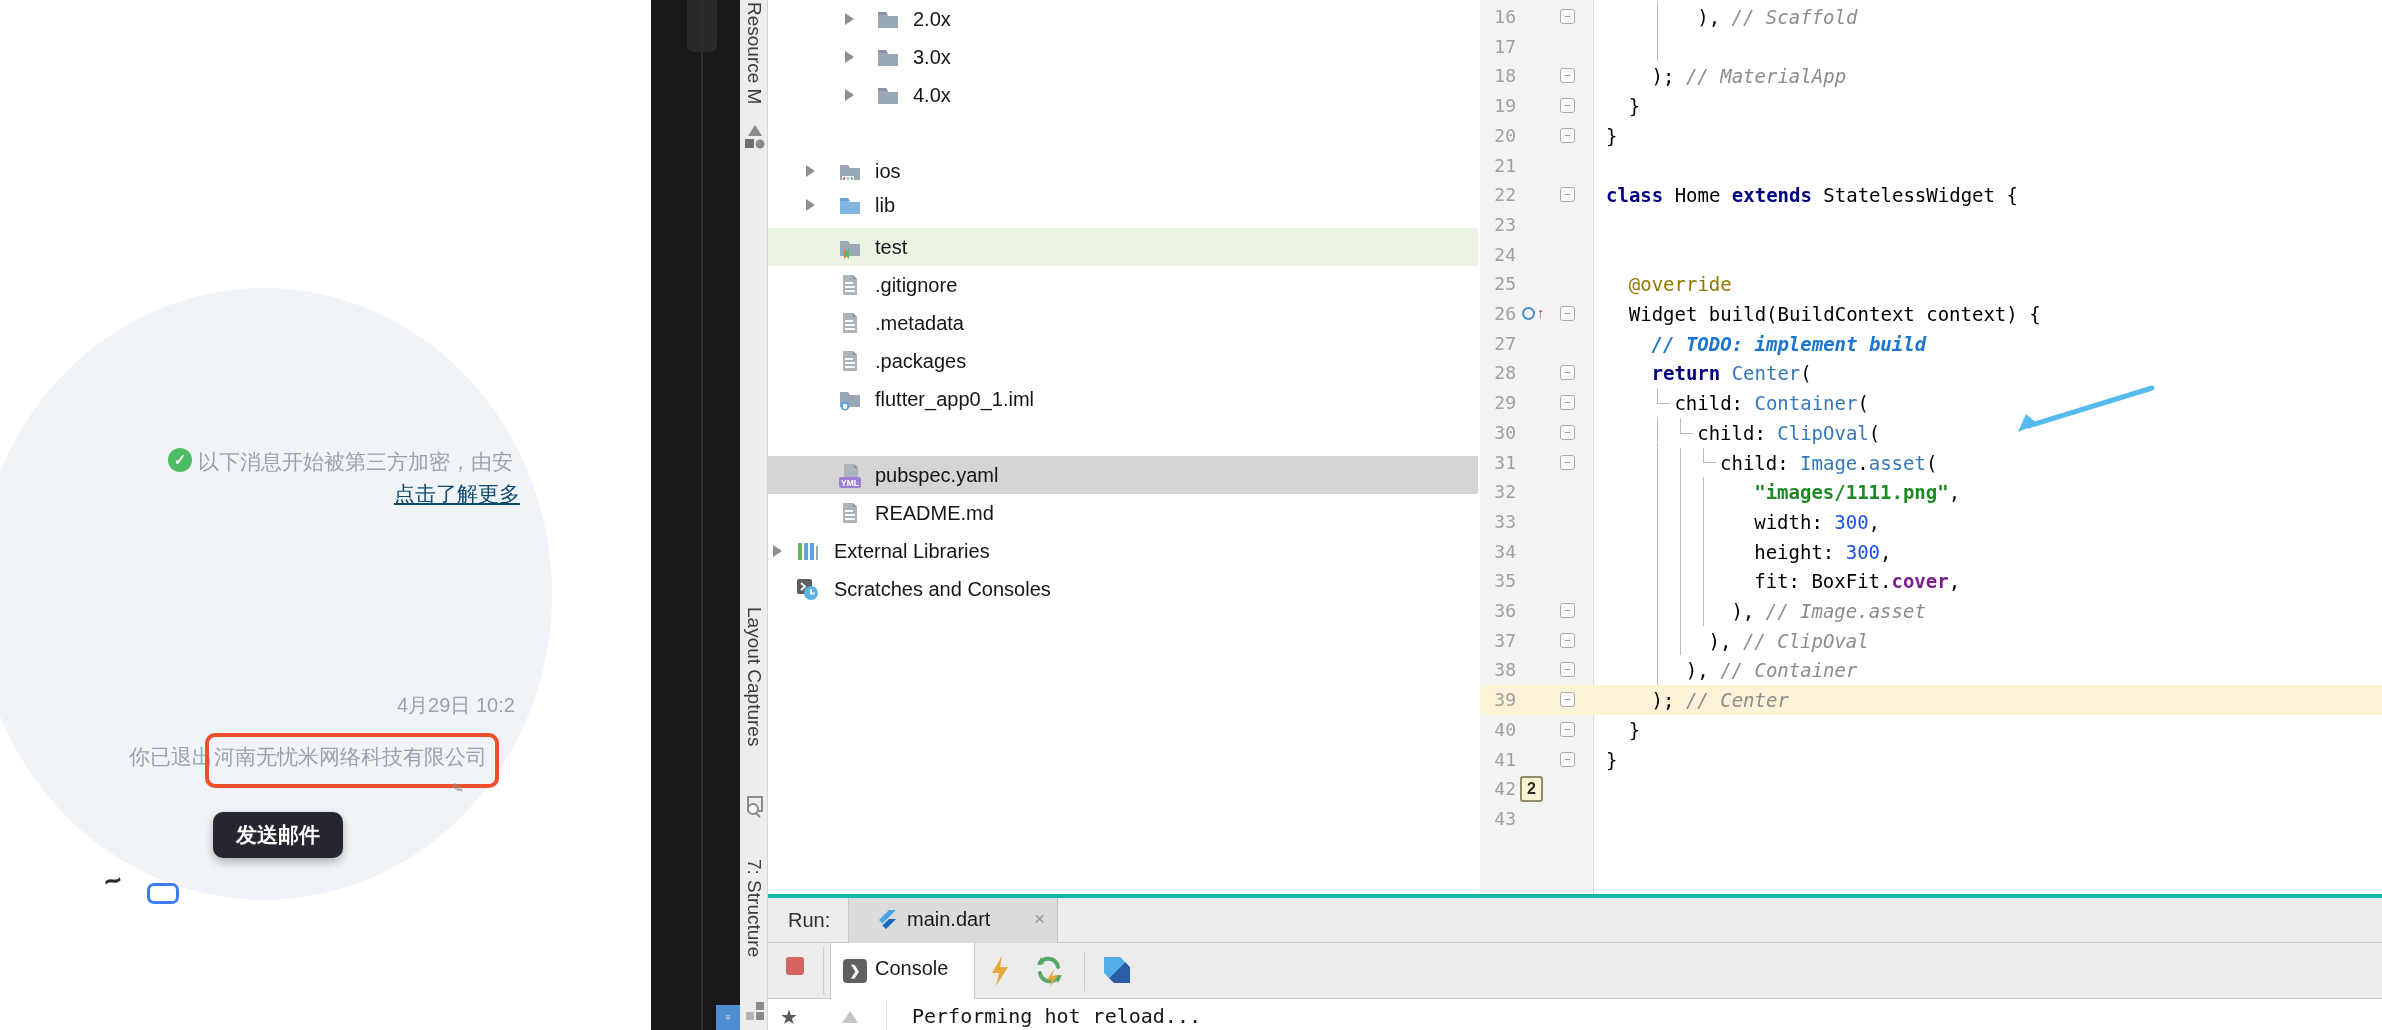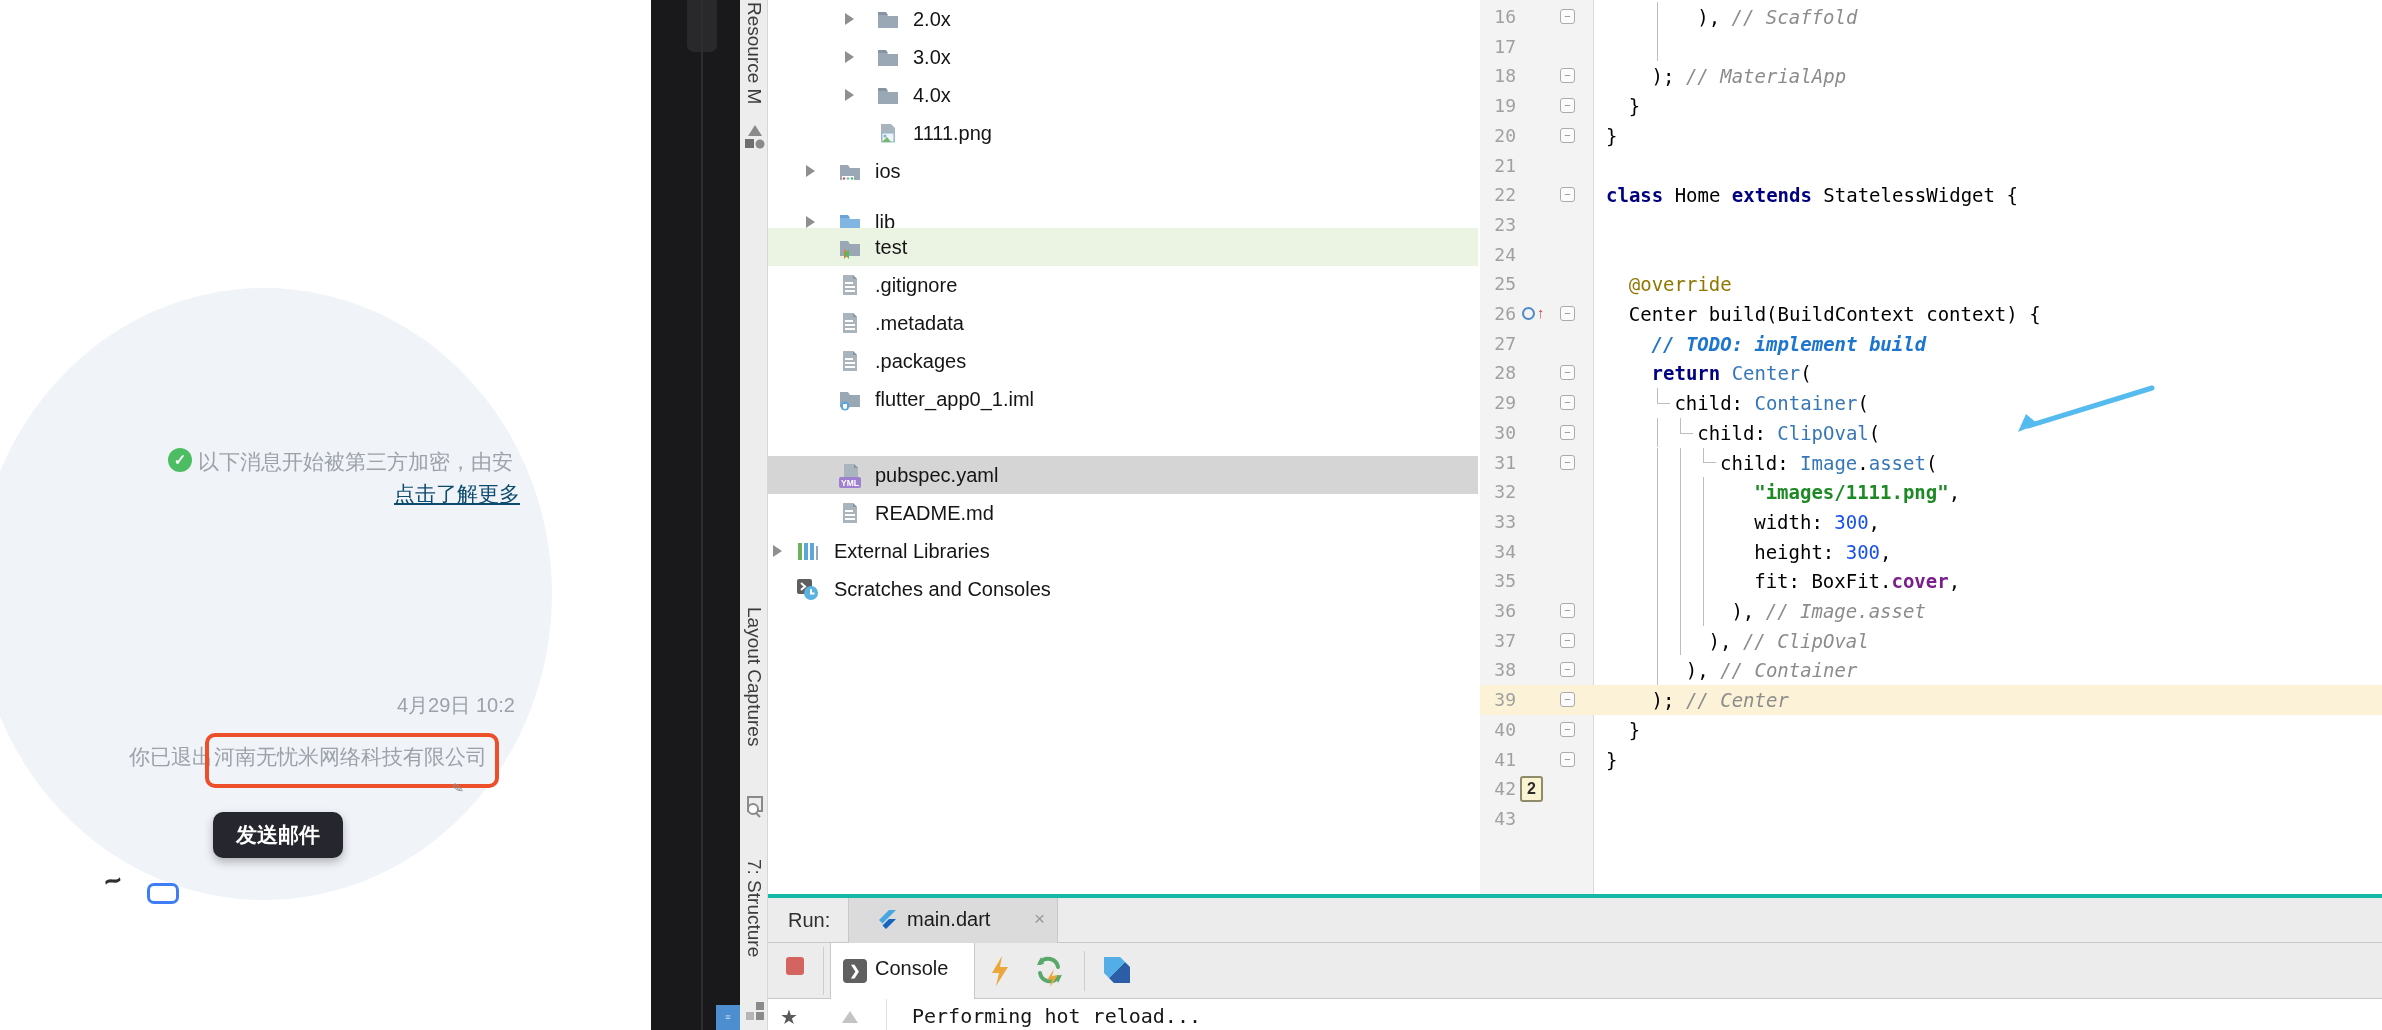--- a/index.html
+++ b/index.html
@@ -156,45 +156,34 @@
       <div class="trow" style="top: 76px;">
         <div class="tarrow" style="left: 77px;"></div>
         <div class="ticon" style="left: 108px;">
           <svg width="24" height="24">
             <path d="M2 6 h8 l2 3 h10 v12 H2 Z" fill="#9aa7b4"></path>
             <path d="M2 5 h8 l2 3 H2 Z" fill="#8795a3"></path>
           </svg>
         </div>
         <div class="tlabel" style="left: 145px;">4.0x</div>
       </div>
-      <div class="trow" style="top: 114px;">
-        <div class="ticon" style="left: 108px;">
-          <svg width="24" height="24">
-            <path d="M5 3 h10 l4 4 v14 H5 Z" fill="#aab4bd"></path>
-            <rect x="6" y="12" width="12" height="9" fill="#eef4f8" stroke="#8fb7d0"></rect>
-            <circle cx="9" cy="15" r="1.5" fill="#7fb2d8"></circle>
-            <polygon points="6,21 11,16 15,21" fill="#79b86a"></polygon>
-          </svg>
-        </div>
-        <div class="tlabel" style="left: 145px;">1111.png</div>
-      </div>
       <div class="trow" style="top: 152px;">
         <div class="tarrow" style="left: 38px;"></div>
         <div class="ticon" style="left: 70px;">
           <svg width="24" height="24">
             <path d="M2 6 h8 l2 3 h10 v12 H2 Z" fill="#9aa7b4"></path>
             <rect x="4" y="17" width="12" height="5" fill="#fff"></rect>
             <circle cx="6" cy="19.5" r="1.3" fill="#d9534f"></circle>
             <circle cx="10" cy="19.5" r="1.3" fill="#5bc0de"></circle>
             <circle cx="14" cy="19.5" r="1.3" fill="#5cb85c"></circle>
           </svg>
         </div>
         <div class="tlabel" style="left: 107px;">ios</div>
       </div>
-      <div class="trow" style="top: 203px; padding-left: 36px;">
+      <div class="trow" style="top: 186px; padding-left: 36px;">
         <div class="tarrow" style="left: 38px;"></div>
         <div class="ticon" style="left: 70px;">
           <svg width="24" height="24">
             <path d="M2 6 h8 l2 3 h10 v12 H2 Z" fill="#82b6e2"></path>
             <path d="M2 5 h8 l2 3 H2 Z" fill="#6aa3d6"></path>
           </svg>
         </div>
         <div class="tlabel" style="left: 107px;">lib</div>
       </div>
       <div class="trow" style="top: 266px;">
@@ -324,21 +313,21 @@
       <div class="fold" style="top: 187.2px;">−</div>
       <div class="codeline" style="left: 126px; top: 180.2px;"><span class="seg-k">class </span><span class="seg-p">Home </span><span class="seg-k">extends </span><span class="seg-p">StatelessWidget {</span></div>
       <div class="lnum" style="top: 209.9px;">23</div>
       <div class="lnum" style="top: 239.6px;">24</div>
       <div class="lnum" style="top: 269.3px;">25</div>
       <div class="codeline" style="left: 148.8px; top: 269.3px;"><span class="seg-a">@override</span></div>
       <div class="lnum" style="top: 299px;">26</div>
       <div class="fold" style="top: 306px;">−</div>
       <div class="ovr" style="top: 307px;"></div>
       <div class="ovr-arrow" style="top: 302px;">↑</div>
-      <div class="codeline" style="left: 148.8px; top: 299px;"><span class="seg-p">Center build(BuildContext context) {</span></div>
+      <div class="codeline" style="left: 148.8px; top: 299px;"><span class="seg-p">Widget build(BuildContext context) {</span></div>
       <div class="lnum" style="top: 328.7px;">27</div>
       <div class="codeline" style="left: 171.6px; top: 328.7px;"><span class="seg-t">// TODO: implement build</span></div>
       <div class="lnum" style="top: 358.4px;">28</div>
       <div class="fold" style="top: 365.4px;">−</div>
       <div class="codeline" style="left: 171.6px; top: 358.4px;"><span class="seg-k">return </span><span class="seg-c">Center</span><span class="seg-p">(</span></div>
       <div class="lnum" style="top: 388.1px;">29</div>
       <div class="guide" style="left: 177.3px; top: 388.1px; height: 15.85px;"></div>
       <div class="guide" style="left: 177.3px; top: 402.95px; width: 13px; height: 1px;"></div>
       <div class="fold" style="top: 395.1px;">−</div>
       <div class="codeline" style="left: 194.4px; top: 388.1px;"><span class="seg-p">child: </span><span class="seg-c">Container</span><span class="seg-p">(</span></div>

